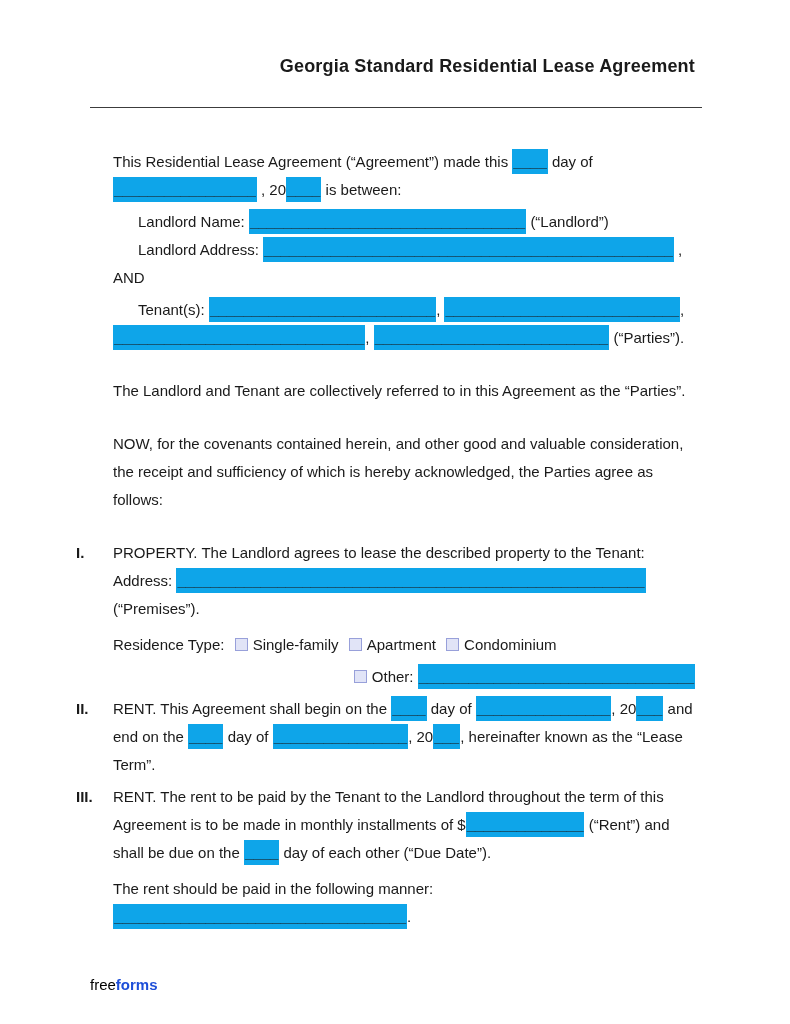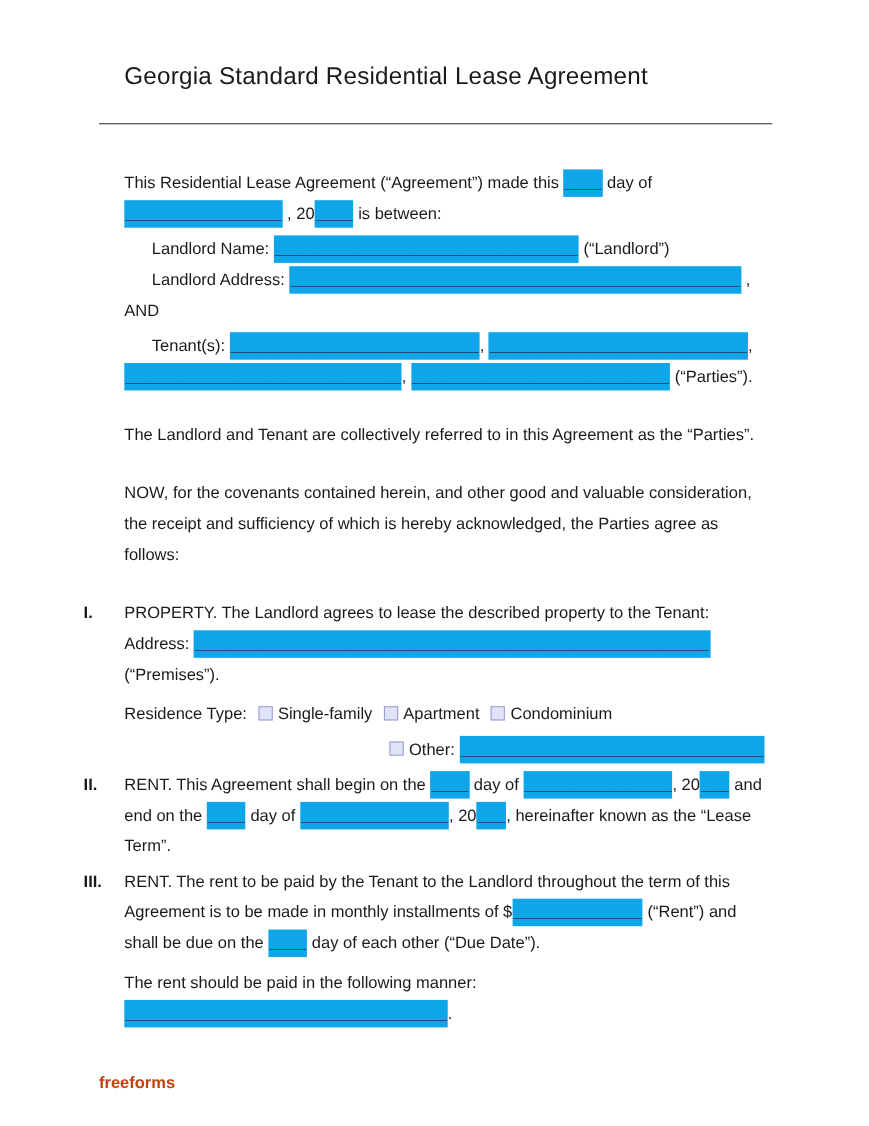--- a/index.html
+++ b/index.html
@@ -4,41 +4,41 @@
 <style>
   * { margin: 0; padding: 0; box-sizing: border-box; }
   html, body { background: #ffffff; }
   body {
     width: 790px; height: 1024px;
     font-family: "Liberation Sans", "DejaVu Sans", sans-serif;
     font-size: 15px; color: #1a1a1a;
     position: relative; overflow: hidden;
   }
   .page { padding: 56px 95px 0 113px; }
-  .doc-title { font-size: 22px; font-weight: 400; text-align: left; letter-spacing: 0.2px; }
+  .doc-title { font-size: 18px; font-weight: 700; text-align: right; letter-spacing: 0.2px; }
   .divider { border: 0; border-top: 1px solid #3c3c3c; width: 612px; margin: 30px 0 0 -23px; }
   .line, .para { line-height: 28px; }
   .blank { background: #0ea5e9; padding: 4px 1px; white-space: nowrap; font-weight: bold; }
   .indent { margin-left: 25px; }
   .gap-xl { margin-top: 40px; }
   .gap-lg { margin-top: 25px; }
   .gap-md { margin-top: 8px; }
   .gap-sm { margin-top: 4px; }
   .list-item { position: relative; }
   .roman { position: absolute; left: -37px; top: 0; font-weight: 700; line-height: 28px; }
   .checkbox {
     display: inline-block; width: 13px; height: 13px;
     border: 1px solid #98a0da; background: #e1e4f7;
     vertical-align: -1px; margin: 0 5px 0 6px;
   }
   .other-line { margin-left: 122px; text-align: right; }
   b { font-weight: 400; }
   .footer { position: absolute; left: 90px; top: 976px; font-size: 15px; }
-  .footer .free { color: #c2410c; font-weight: bold; }
-  .footer .forms { color: #c2410c; font-weight: 700; }
+  .footer .free { color: #000000; }
+  .footer .forms { color: #1d4ed8; font-weight: 700; }
 </style>
 </head>
 <body>
 
 <div class="page">
 
   <h1 class="doc-title">Georgia Standard Residential Lease Agreement</h1>
   <hr class="divider">
 
   <div class="para gap-xl">

